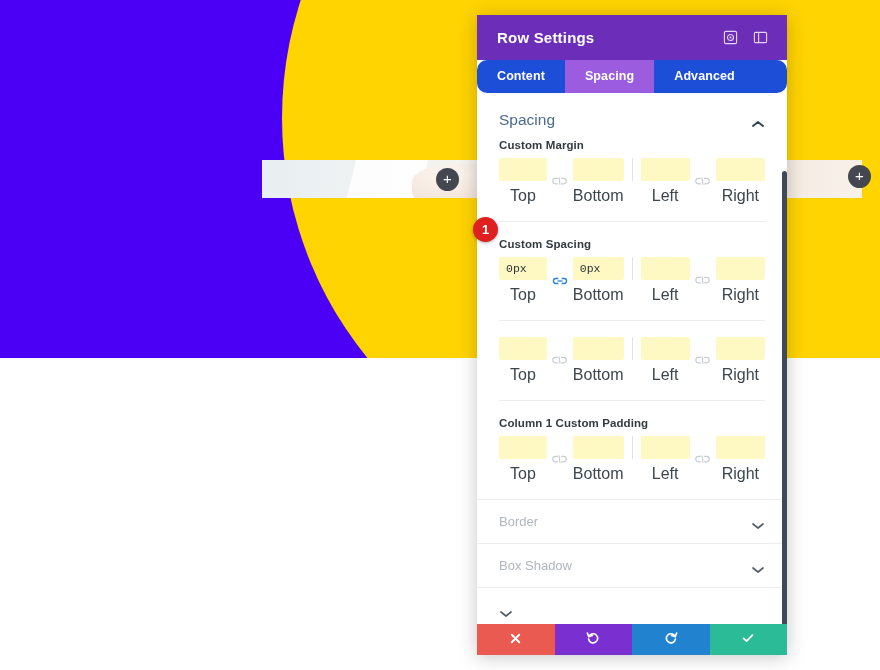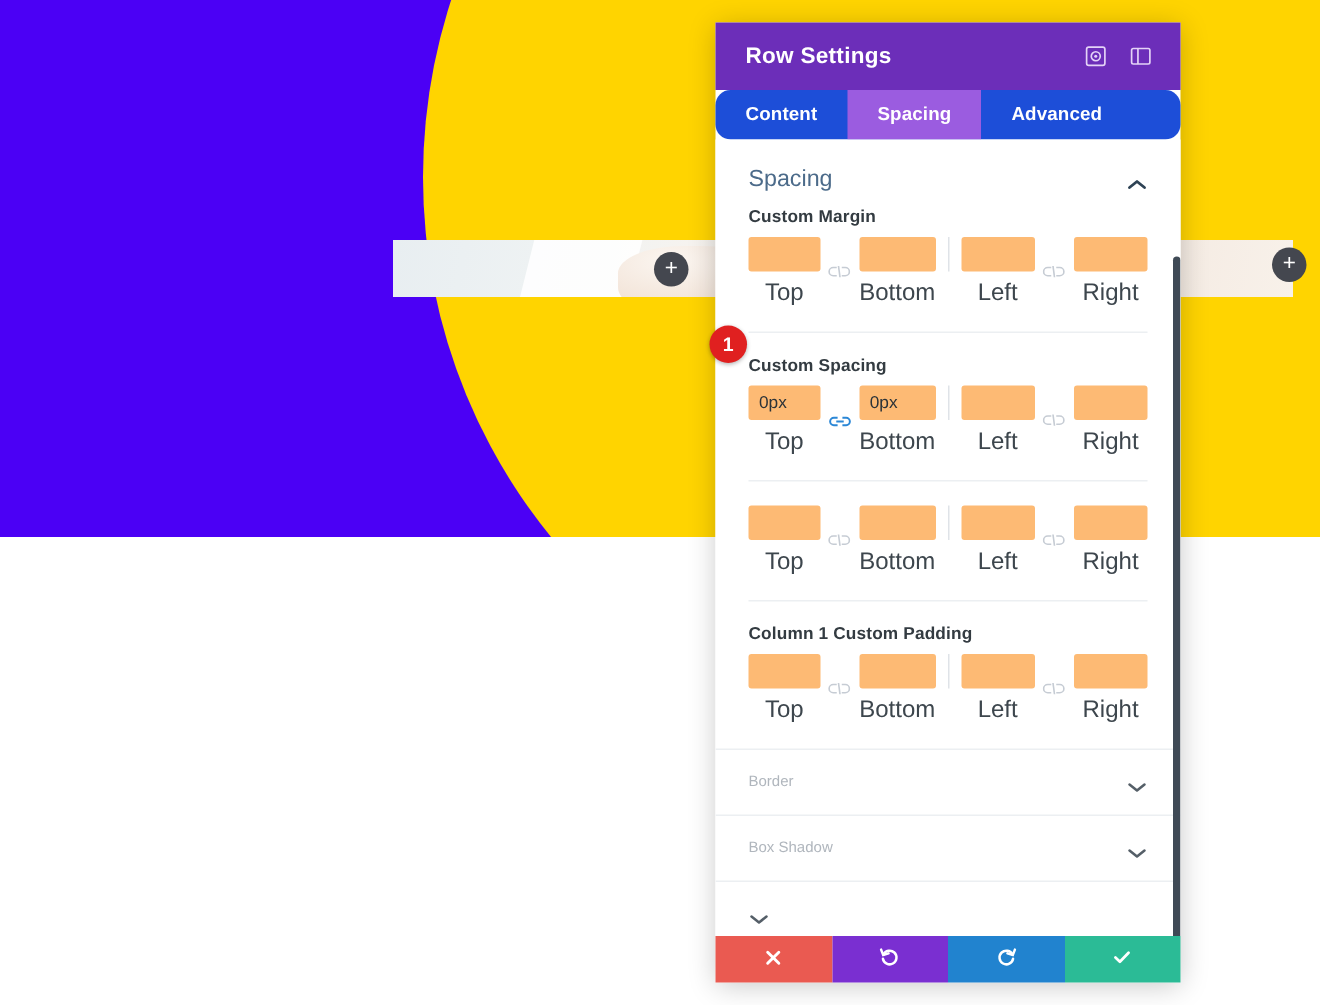--- a/index.html
+++ b/index.html
@@ -128,43 +128,43 @@
   }
 
   .quad { display: flex; align-items: flex-start; }
   .pair { display: flex; align-items: center; flex: 1 1 0; }
   .divider-v {
     width: 1px; align-self: stretch; background: #dfe3e8;
     margin: 0 8px; height: 23px;
   }
   .cell { flex: 1 1 0; display: flex; flex-direction: column; align-items: center; }
   .inp {
-    width: 100%; height: 23px; background: #fdba74;
+    width: 100%; height: 23px; background: #fef9c3;
     border: none; border-radius: 2px;
     font-size: 11.5px; color: #2c3338;
-    padding: 0 7px; font-family: Liberation Sans, sans-serif;
+    padding: 0 7px; font-family: Liberation Mono, monospace;
   }
   .inp::placeholder { color: #b9c0c8; }
   .cell-label {
     font-size: 16px; color: #3d464d; margin-top: 6px;
   }
   .linkicon {
     width: 26px; flex: 0 0 26px; height: 23px;
     display: flex; align-items: center; justify-content: center;
     color: #c6ccd4;
   }
   .linkicon.active { color: #2b87d6; }
 
   .collapsed-row {
     display: flex; align-items: center;
     height: 44px; padding: 0 22px;
     border-top: 1px solid #eceff2;
   }
   .collapsed-row .title {
-    flex: 1; font-size: 10px; color: #b0b6bd; font-weight: normal;
+    flex: 1; font-size: 13px; color: #b0b6bd; font-weight: normal;
   }
   .collapsed-row .chev { color: #555f68; }
 
   .panel-footer {
     height: 31px; display: flex; flex: 0 0 auto;
   }
   .fbtn {
     flex: 1 1 0; display: flex; align-items: center; justify-content: center;
     color: #fff; font-size: 13px;
   }

